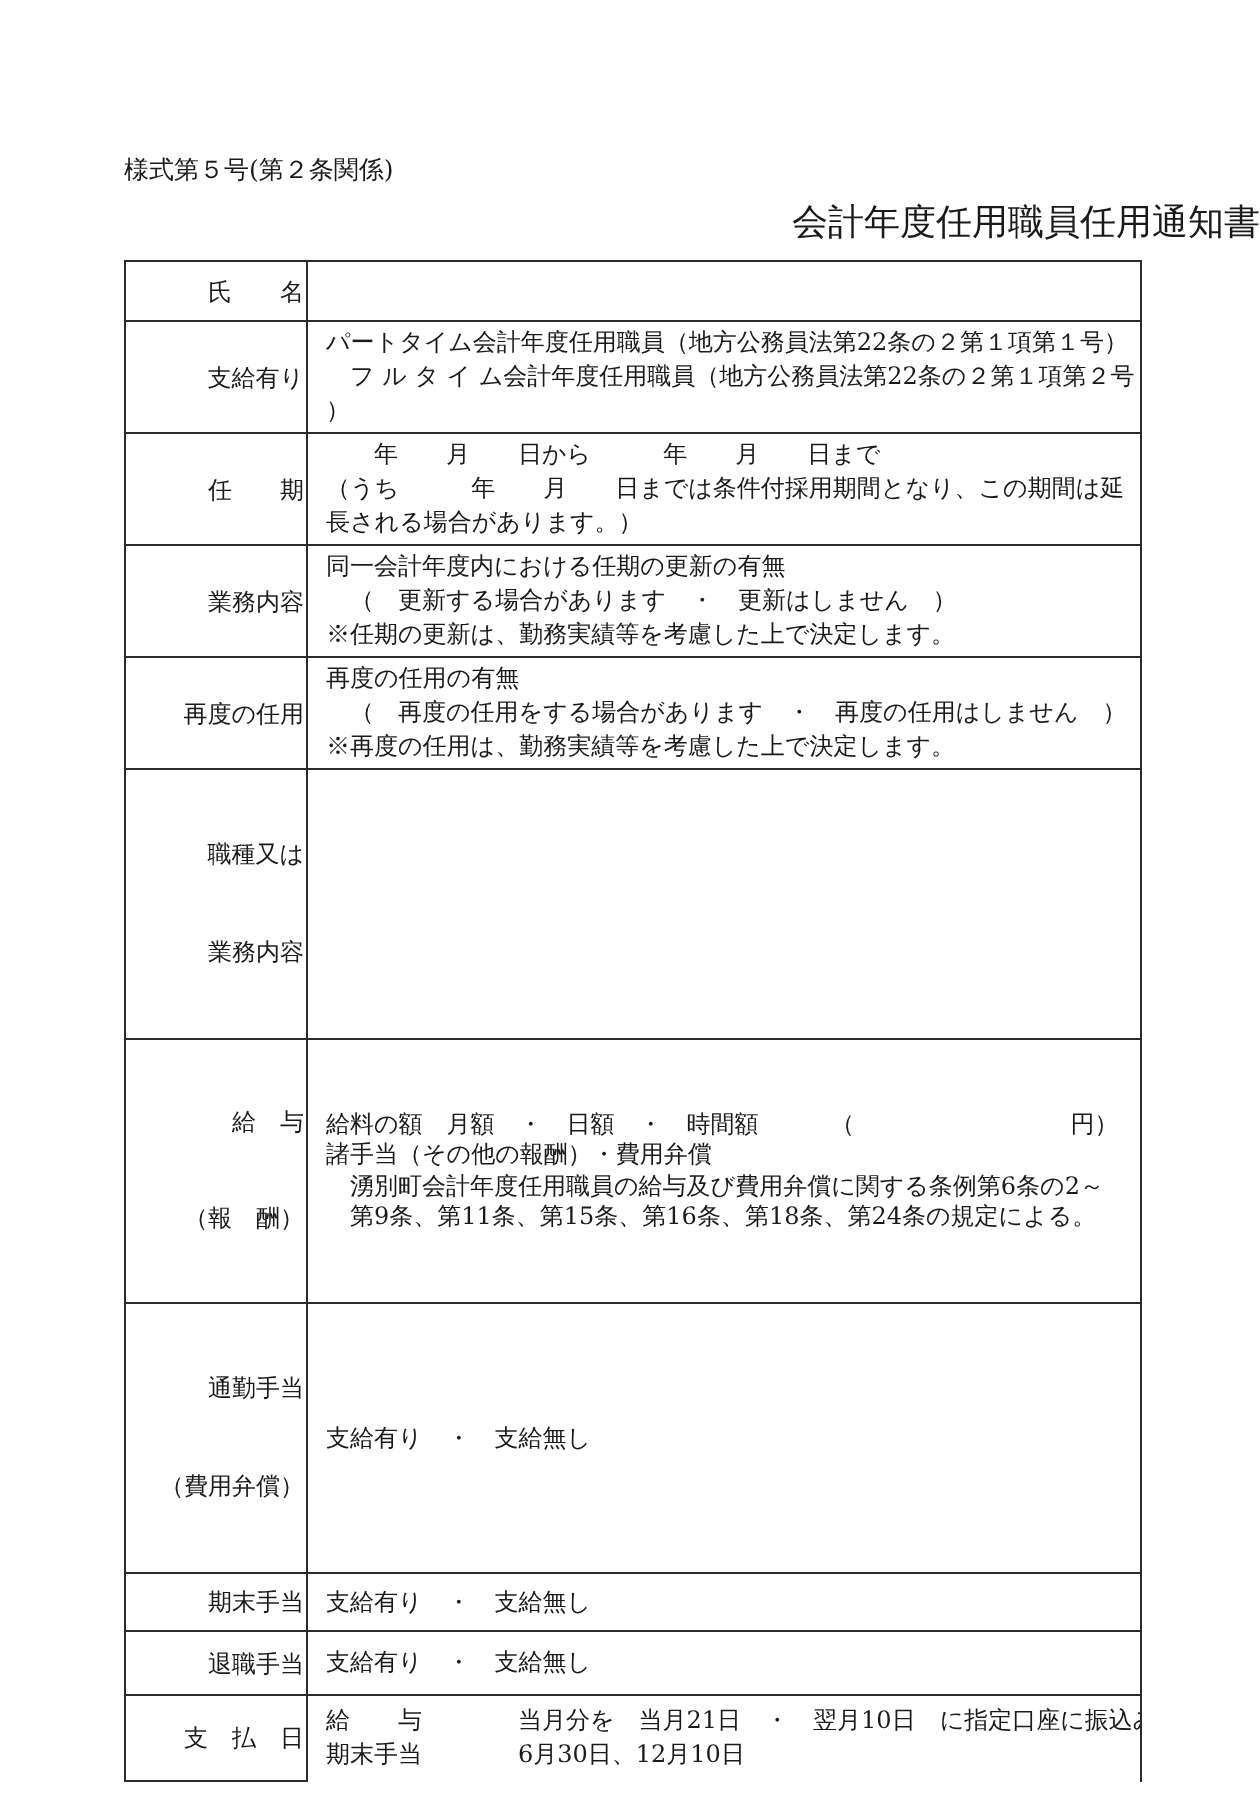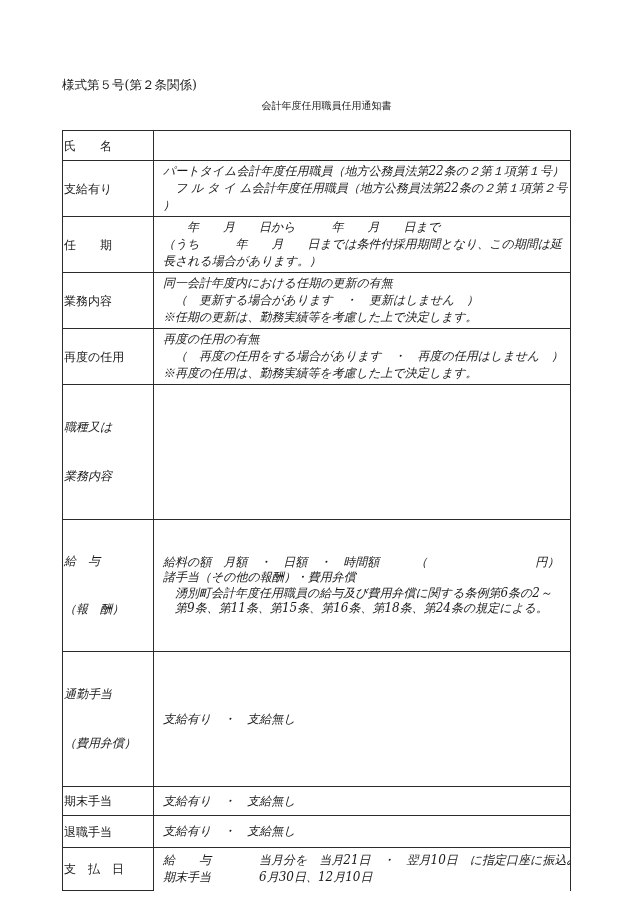--- a/index.html
+++ b/index.html
@@ -18,48 +18,48 @@
     left: 62px;
     top: 77px;
     font-size: 12.5px;
     white-space: pre;
   }
   .doc-title {
     position: absolute;
     left: 0;
     top: 99px;
     width: 100%;
-    text-align: center;
-    font-size: 10px;
+    text-align: right;
+    font-size: 18px;
     white-space: pre;
     padding-left: 23px;
   }
   table.notice {
     position: absolute;
     left: 62px;
     top: 130px;
     width: 508px;
     border-collapse: collapse;
     table-layout: fixed;
   }
   td {
     border: 1px solid #2b2b2b;
     font-size: 12px;
     vertical-align: middle;
     overflow: hidden;
     padding: 2px 4px;
   }
   td.label {
-    text-align: left;
+    text-align: right;
     white-space: pre;
     line-height: 16px;
     padding: 2px 1px;
   }
   td.content { padding: 2px 4px 2px 9px; }
-  .line { white-space: pre; line-height: 17px; font-style: italic; }
+  .line { white-space: pre; line-height: 17px; }
   tr.salary .line { line-height: 15.5px; }
   td.no-bottom { border-bottom: none; }
 </style>
 </head>
 <body>
 
 <div class="page">
 
   <div class="form-number">様式第５号(第２条関係)</div>
   <div class="doc-title">会計年度任用職員任用通知書</div>

